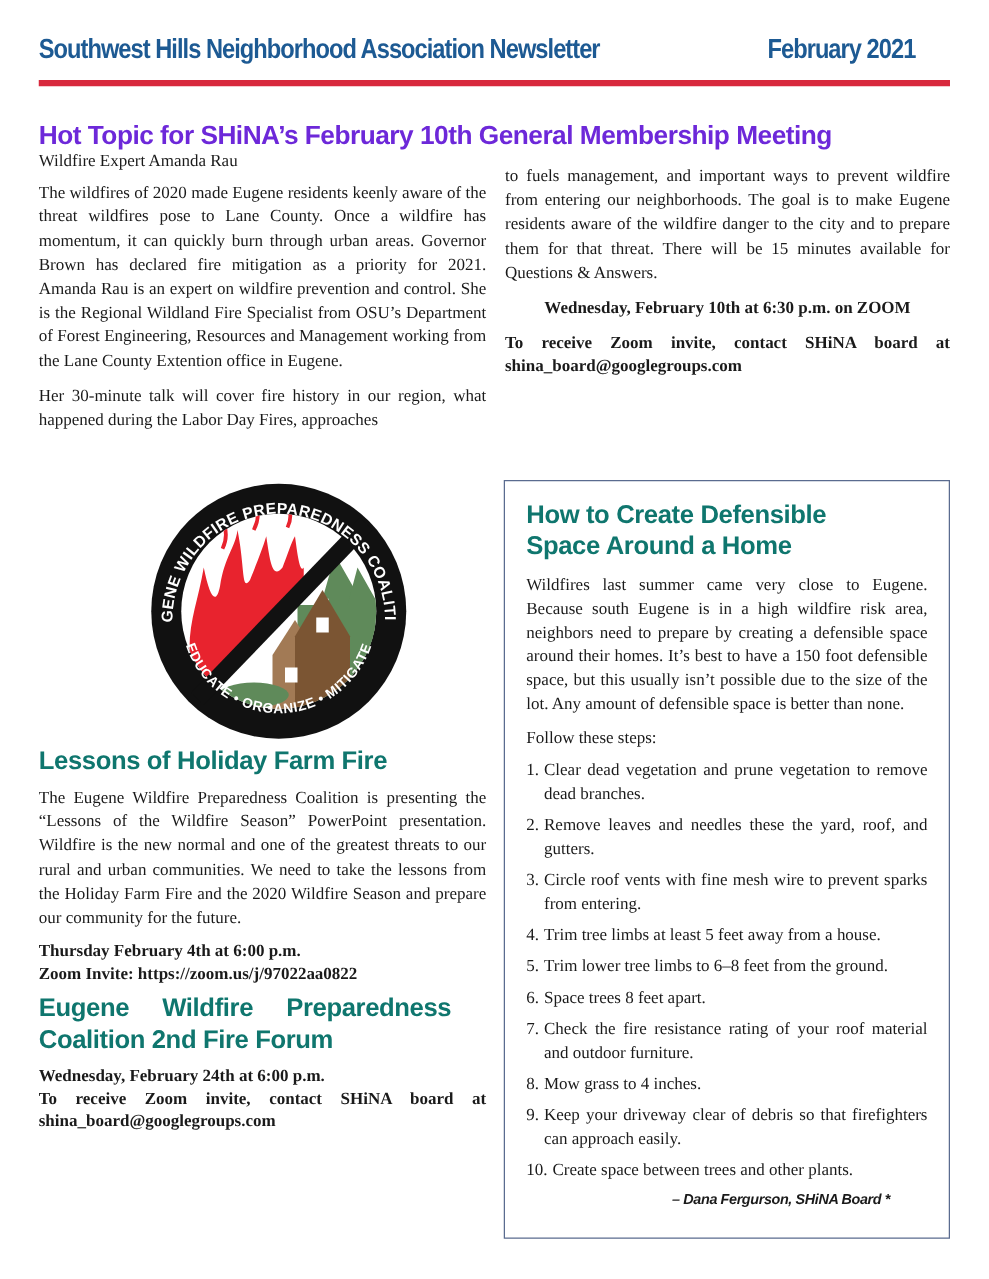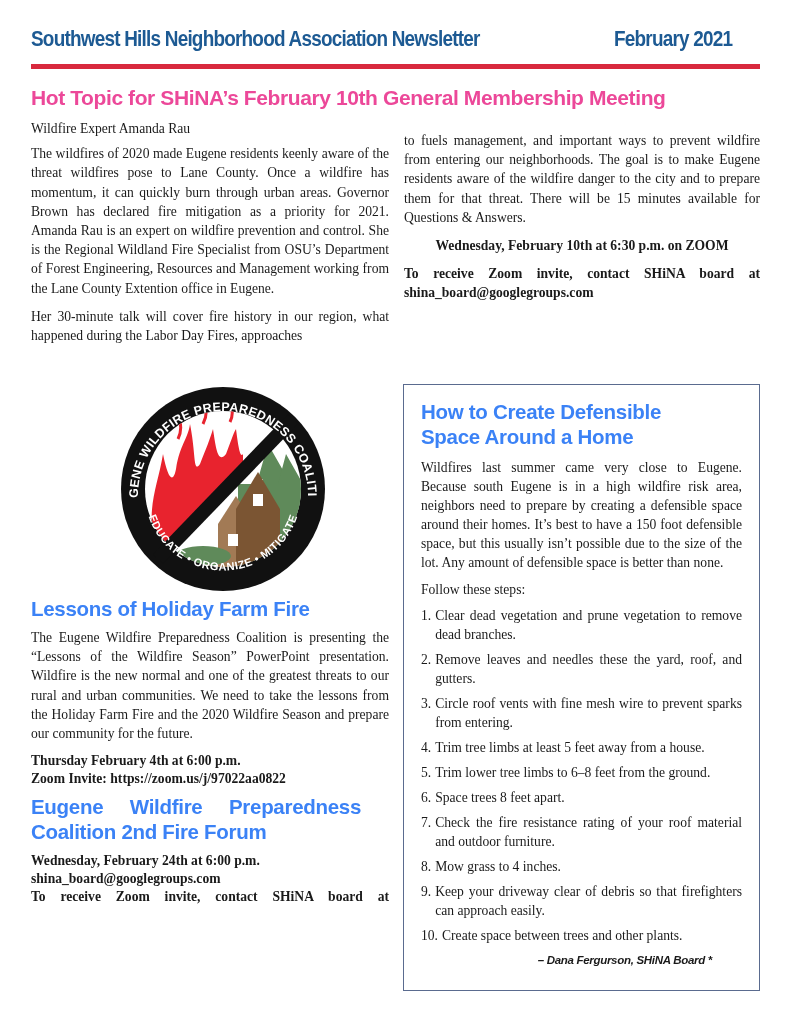--- a/index.html
+++ b/index.html
@@ -11,27 +11,27 @@
     position: absolute; top: 0;
     font-family: "Liberation Sans", "DejaVu Sans", sans-serif;
     font-weight: bold; color: #1d5a93; font-size: 22px; letter-spacing: -0.9px;
     transform: scaleX(0.86); transform-origin: left top; white-space: nowrap;
   }
   .masthead .title { left: 0; }
   .masthead .date { left: 583px; }
   .rule { position: absolute; left: 31px; top: 64px; width: 729px; height: 5px; background: #d8293d; }
 
   .h1 {
-    position: absolute; left: 31px; top: 86px; white-space: nowrap;
+    position: absolute; left: 31px; top: 97px; white-space: nowrap;
     font-family: "Liberation Sans", "DejaVu Sans", sans-serif; font-weight: bold;
-    color: #ec4899; font-size: 21px; letter-spacing: -0.4px;
+    color: #6d28d9; font-size: 21px; letter-spacing: -0.4px;
   }
   .h2 {
     font-family: "Liberation Sans", "DejaVu Sans", sans-serif; font-weight: bold;
-    color: #3b82f6; font-size: 20.5px; line-height: 25px; letter-spacing: -0.3px;
+    color: #0f766e; font-size: 20.5px; line-height: 25px; letter-spacing: -0.3px;
   }
 
   .col { position: absolute; font-size: 13.6px; line-height: 19.2px; text-align: justify; }
   .col p { margin-bottom: 9px; hyphens: manual; }
   .col .bold { font-weight: bold; }
   .subhead { font-weight: normal; font-size: 13.6px; margin-bottom: 6px; }
 
   #col-left-top { left: 31px; top: 119px; width: 358px; }
   #col-right-top { left: 404px; top: 131px; width: 356px; }
 
@@ -129,22 +129,22 @@
 <div class="col" id="col-left-bottom">
   <div class="h2" style="margin-bottom:7px;">Lessons of Holiday Farm Fire</div>
   <p>The Eugene Wildfire Preparedness Coalition is pre­senting the “Lessons of the Wildfire Season” Power­Point presentation. Wildfire is the new normal and one of the greatest threats to our rural and urban commu­nities. We need to take the lessons from the Holiday Farm Fire and the 2020 Wildfire Season and prepare our community for the future.</p>
   <div class="bold tight" style="margin-bottom:6px;">
     <div>Thursday February 4th at 6:00 p.m.</div>
     <div>Zoom Invite: https://zoom.us/j/97022aa0822</div>
   </div>
   <div class="h2" style="width:330px; margin-bottom:8px;">Eugene Wildfire Preparedness Coalition 2nd Fire Forum</div>
   <div class="bold tight">
     <div>Wednesday, February 24th at 6:00 p.m.</div>
+    <div style="text-align:justify; text-align-last:justify;">To receive Zoom invite, contact SHiNA board at</div>
     <div>shina_board@googlegroups.com</div>
-    <div style="text-align:justify; text-align-last:justify;">To receive Zoom invite, contact SHiNA board at</div>
   </div>
 </div>
 
 <div class="box">
   <div class="h2" style="width:280px;">How to Create Defensible Space Around a Home</div>
   <div class="body">
     <p>Wildfires last summer came very close to Eugene. Because south Eugene is in a high wildfire risk area, neighbors need to prepare by creating a defensible space around their homes. It’s best to have a 150 foot defensible space, but this usually isn’t possible due to the size of the lot. Any amount of defensible space is better than none.</p>
     <p>Follow these steps:</p>
     <ol class="steps" id="steps">
         <li>

